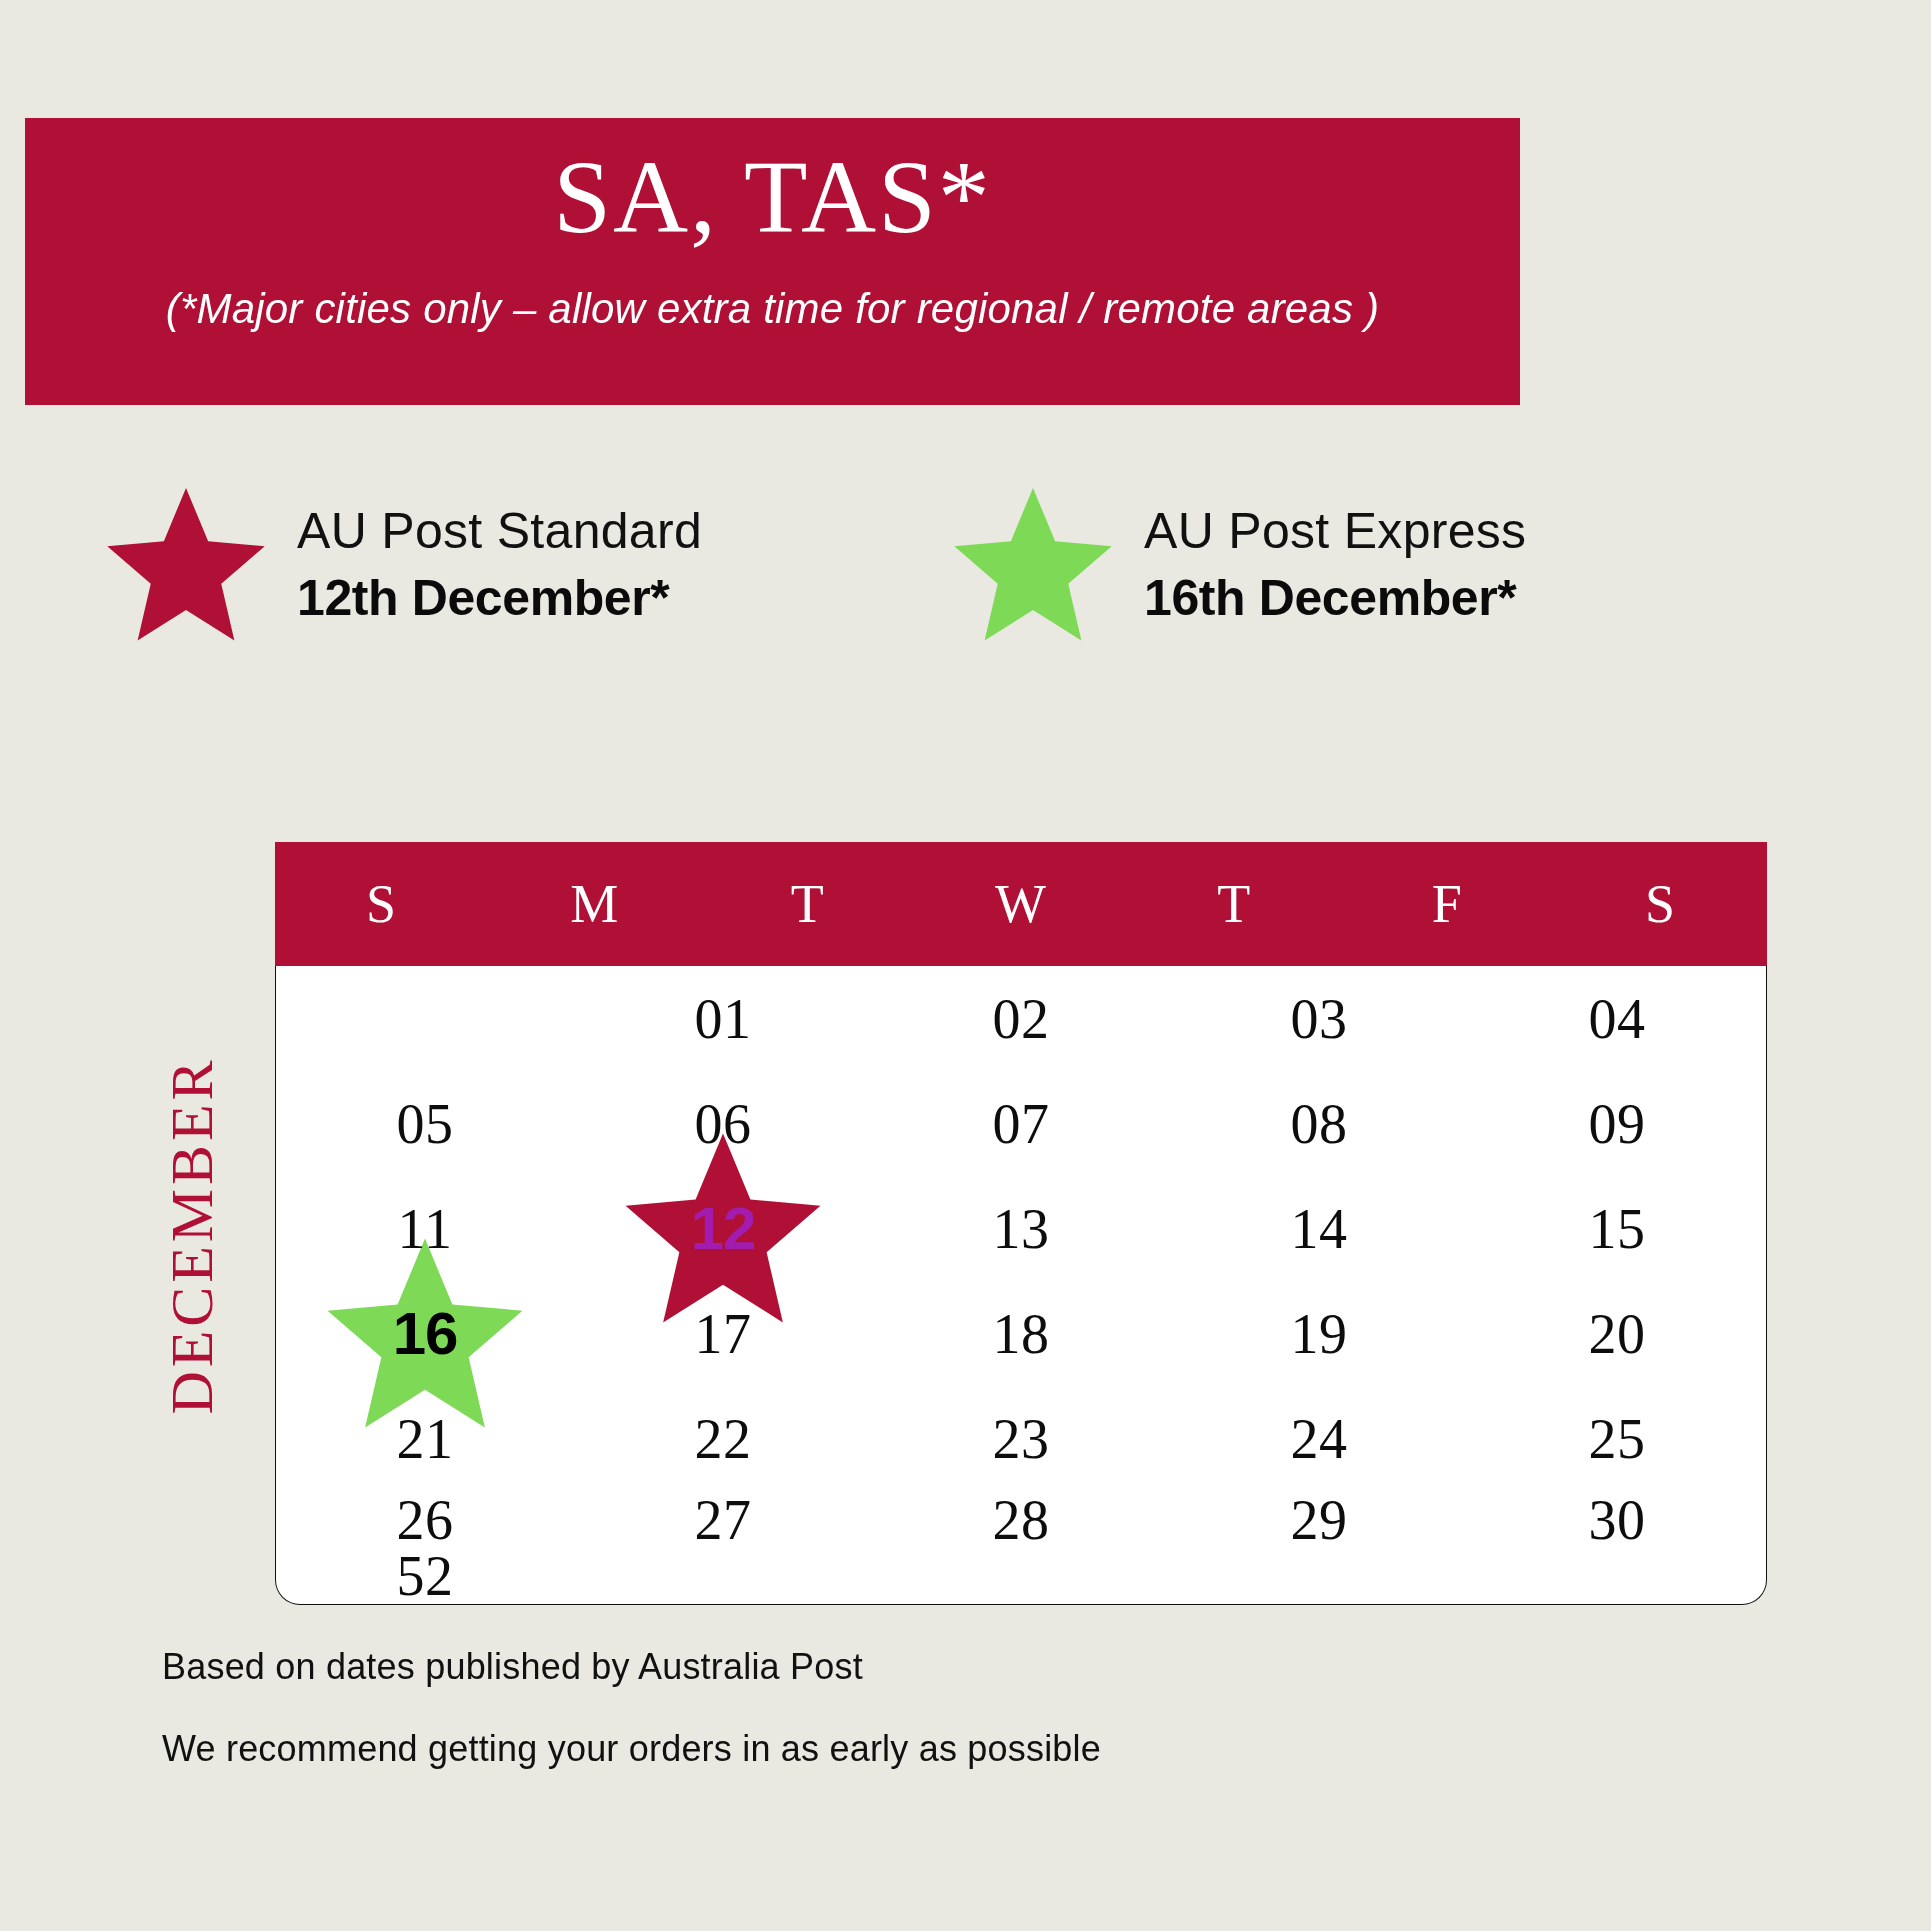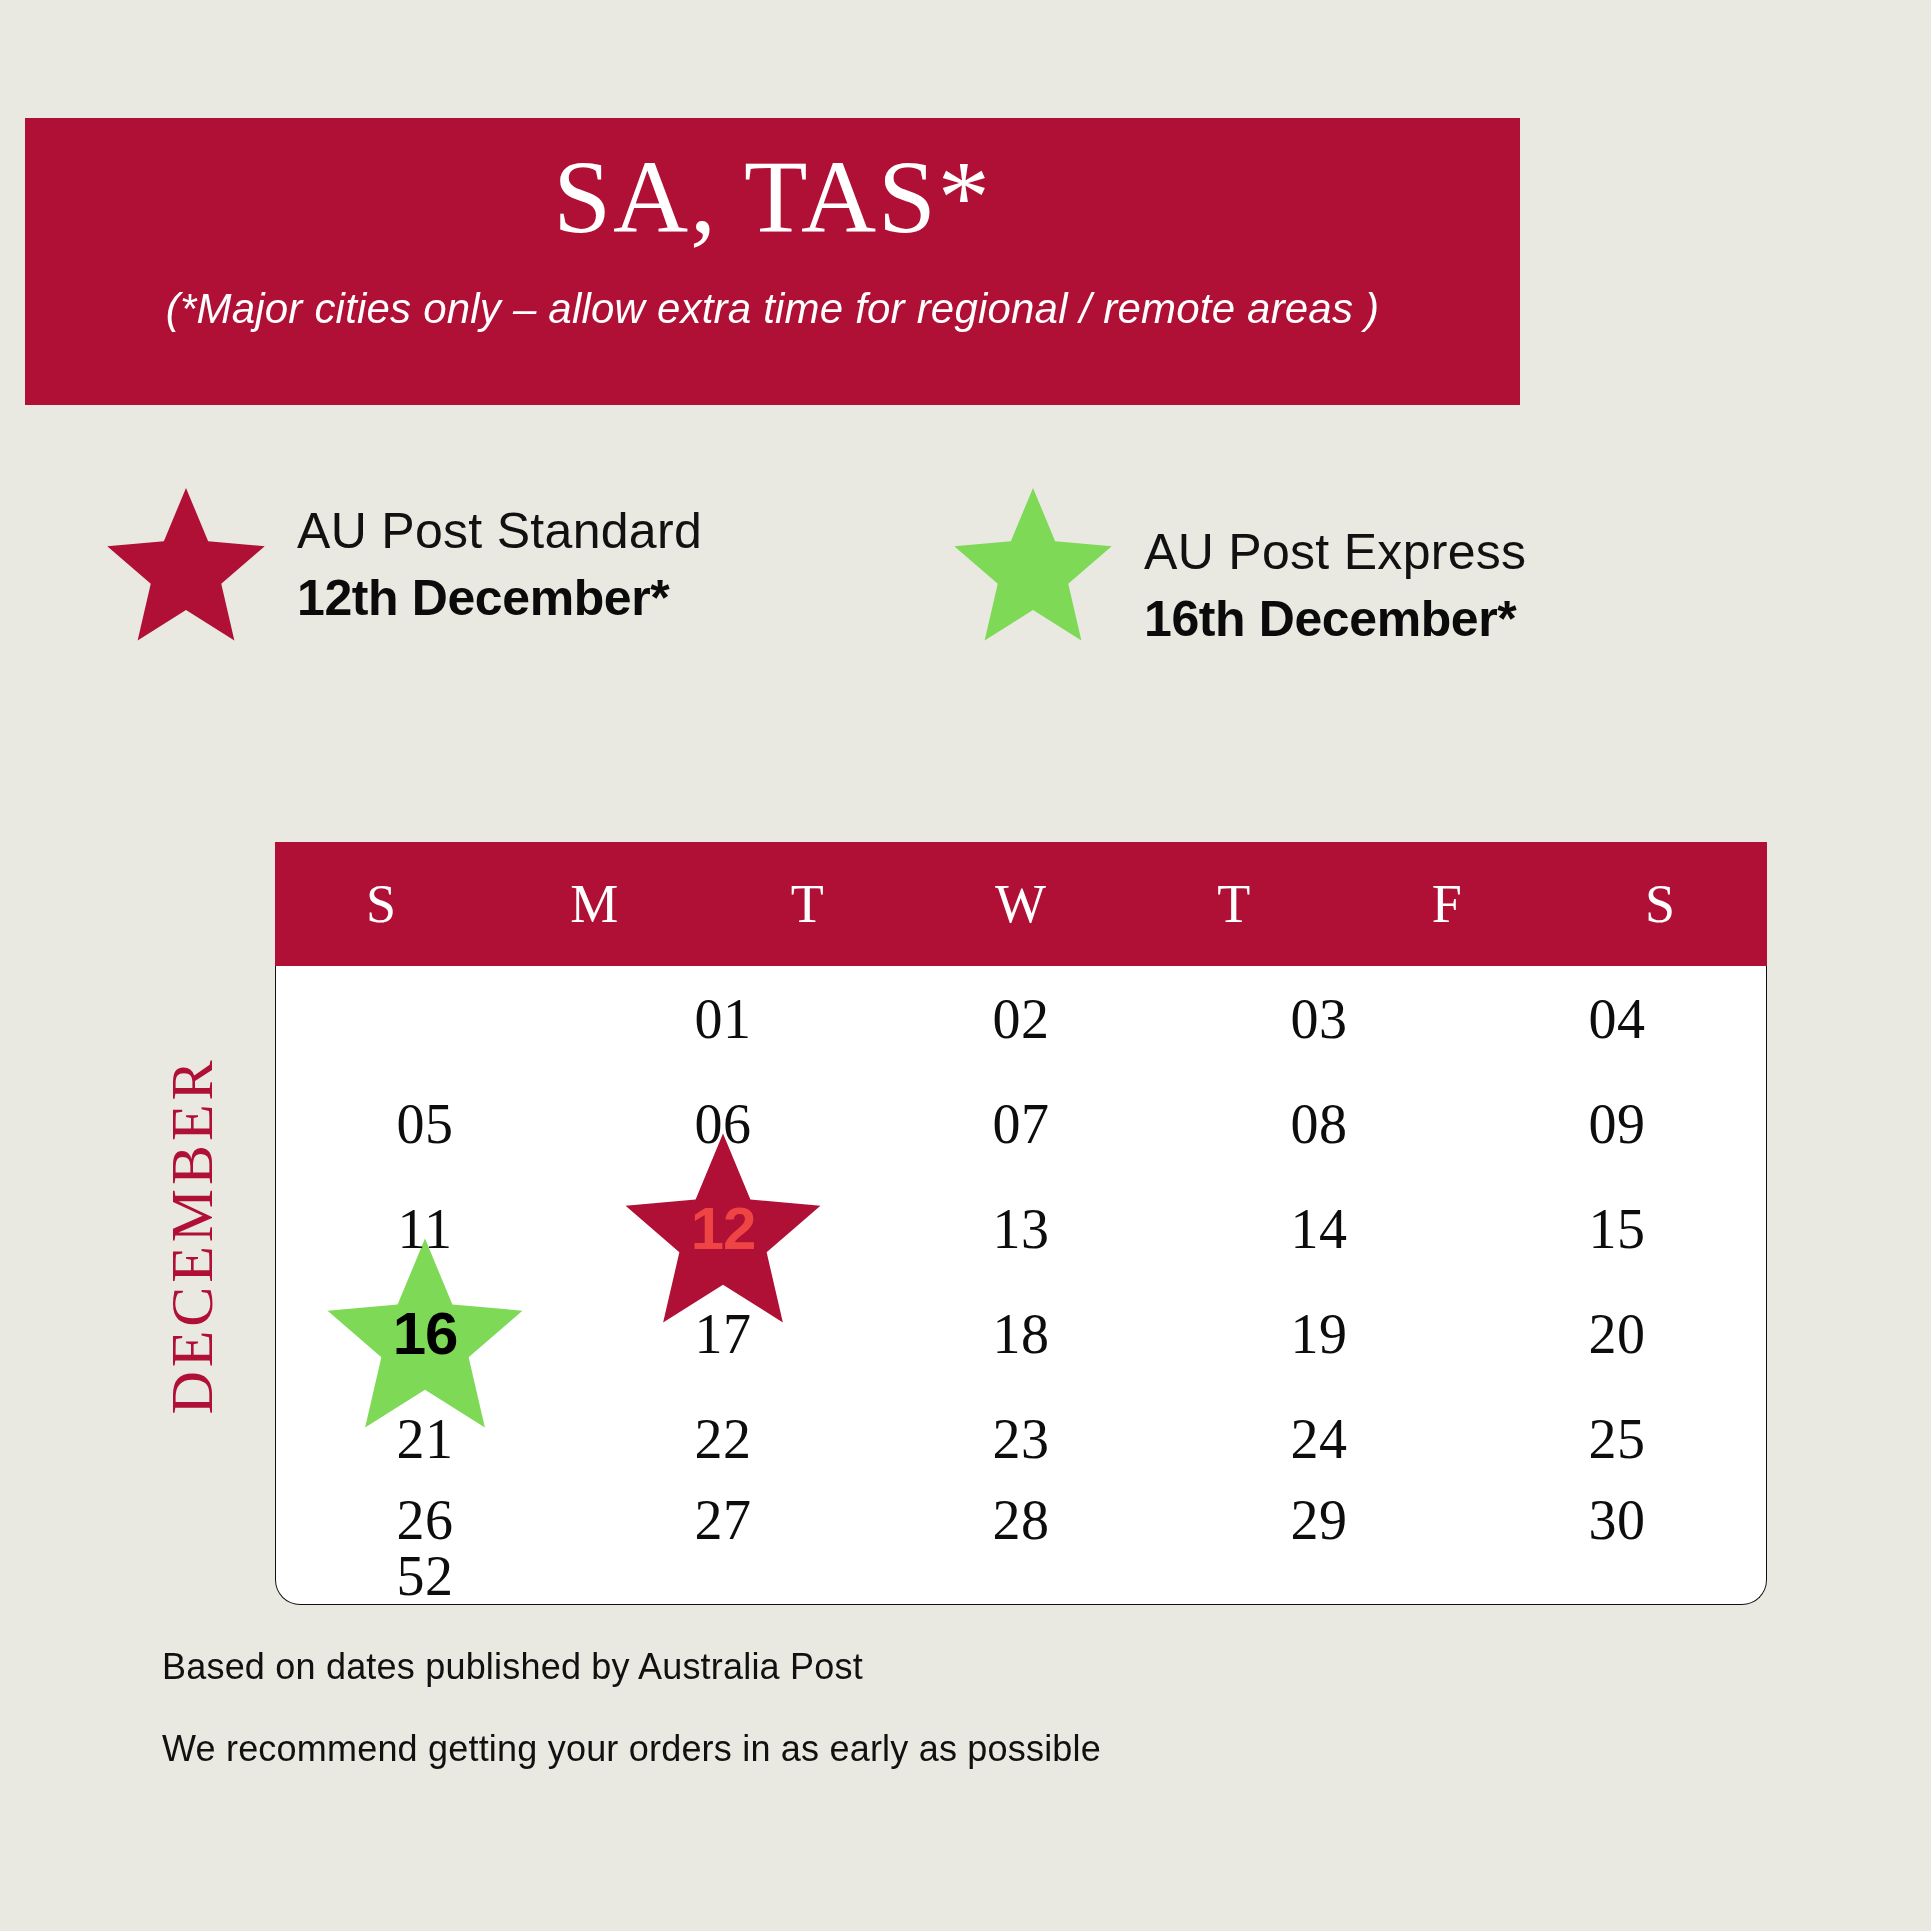--- a/index.html
+++ b/index.html
@@ -57,21 +57,21 @@
     top: 483px;
     width: 1595px;
     height: 183px;
   }
   .legend-item {
     position: absolute;
     display: flex;
     align-items: center;
   }
   .legend-item.standard { left: 104px;  top: 0; }
-  .legend-item.express  { left: 951px;  top: 0; align-items: flex-end; }
+  .legend-item.express  { left: 951px;  top: 0; }
 
   .legend-star {
     width: 164px;
     height: 164px;
     flex: none;
   }
   .legend-text {
     margin-left: 29px;
     display: flex;
     flex-direction: column;
@@ -154,21 +154,21 @@
     transform: translate(-50%, -50%);
     z-index: 1;
     pointer-events: none;
   }
   .cal-cell.marked .cal-num {
     font-family: "Liberation Sans", sans-serif;
     font-weight: 700;
     font-size: 60px;
     letter-spacing: -1px;
   }
-  .cal-cell.marked-red .cal-num { color: #ef4444; }
+  .cal-cell.marked-red .cal-num { color: #a21caf; }
   .cal-cell.marked-green .cal-num { color: #000000; }
 
   .month-label {
     position: absolute;
     left: 162px;
     top: 994px;
     width: 483px;
     transform-origin: 0 0;
     transform: rotate(-90deg) translate(-100%, 0);
     font-family: "Liberation Serif", "DejaVu Serif", serif;

